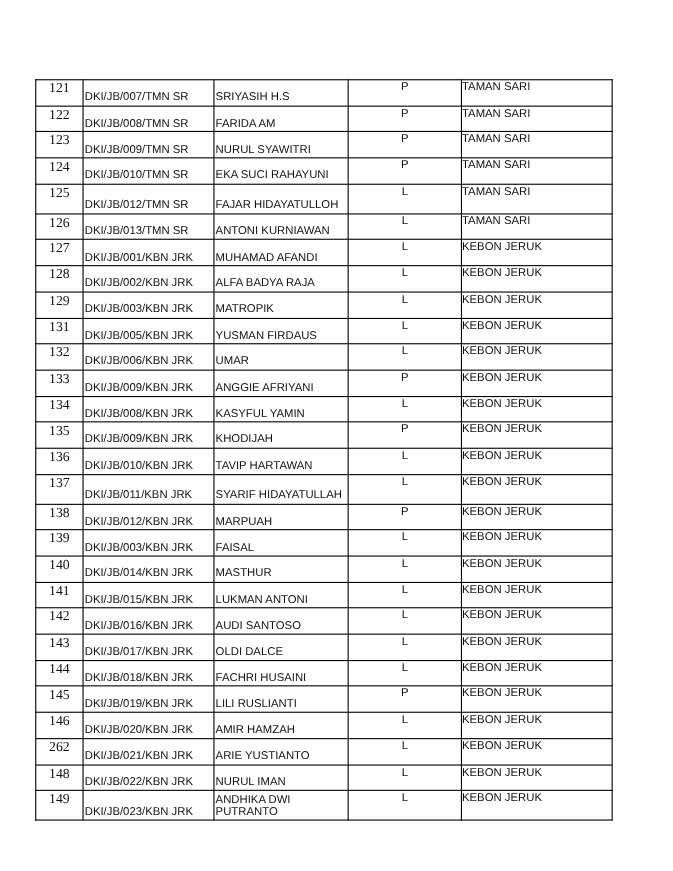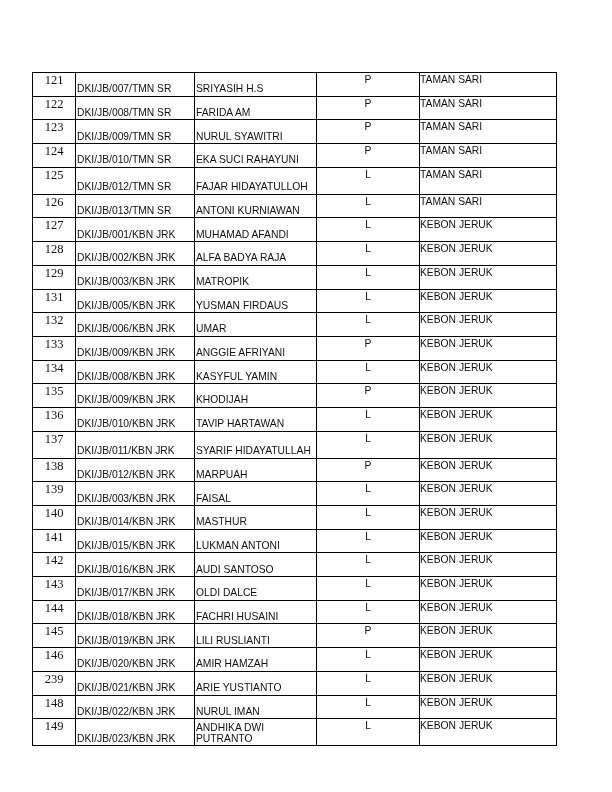--- a/index.html
+++ b/index.html
@@ -222,21 +222,21 @@
         <td class="c-area">KEBON JERUK</td>
       </tr>
       <tr>
         <td class="c-no">146</td>
         <td class="c-code">DKI/JB/020/KBN JRK</td>
         <td class="c-name">AMIR HAMZAH</td>
         <td class="c-sex">L</td>
         <td class="c-area">KEBON JERUK</td>
       </tr>
       <tr>
-        <td class="c-no">239</td>
+        <td class="c-no">262</td>
         <td class="c-code">DKI/JB/021/KBN JRK</td>
         <td class="c-name">ARIE YUSTIANTO</td>
         <td class="c-sex">L</td>
         <td class="c-area">KEBON JERUK</td>
       </tr>
       <tr>
         <td class="c-no">148</td>
         <td class="c-code">DKI/JB/022/KBN JRK</td>
         <td class="c-name">NURUL IMAN</td>
         <td class="c-sex">L</td>

